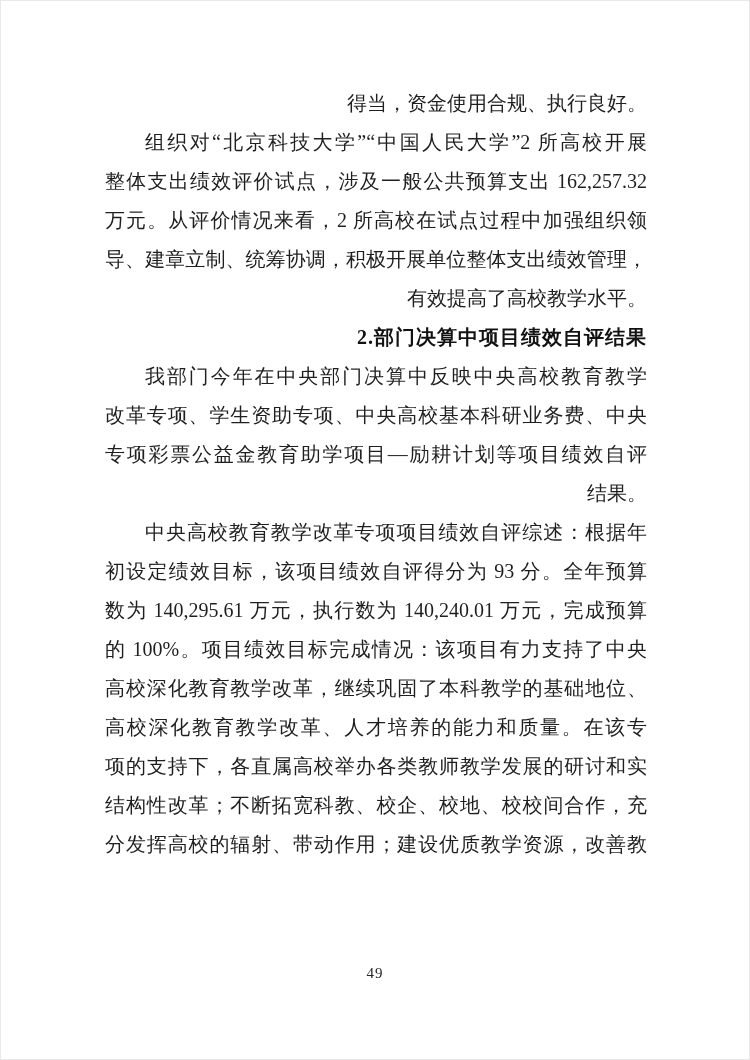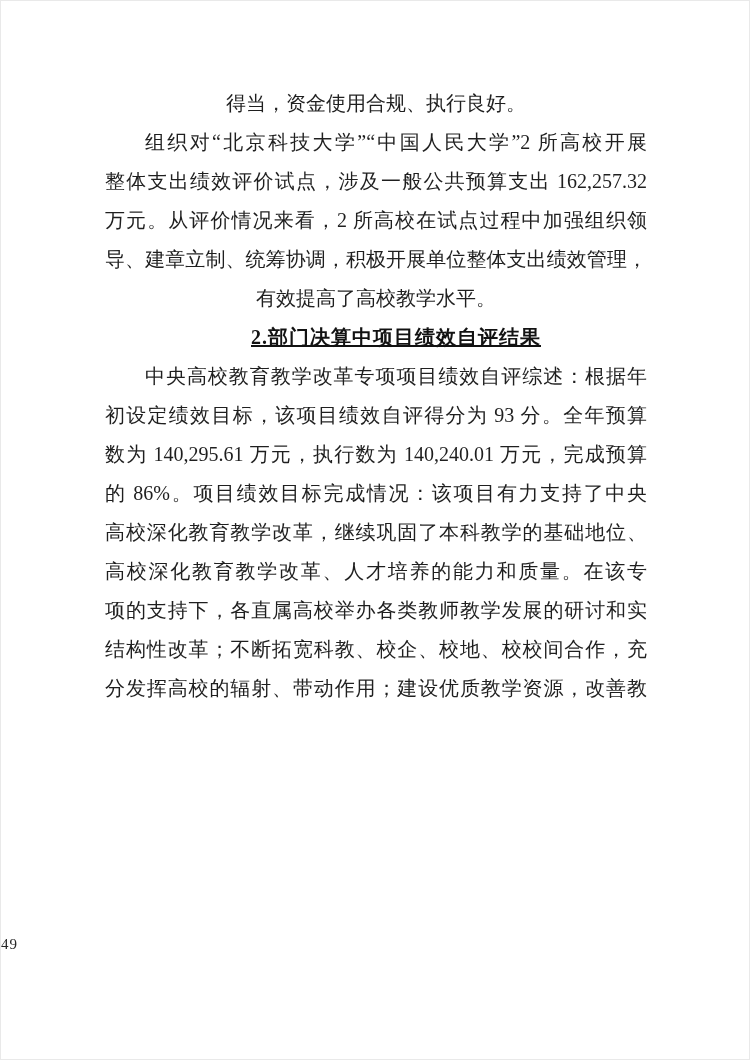--- a/index.html
+++ b/index.html
@@ -17,41 +17,40 @@
   .content {
     position: absolute;
     left: 104px;
     top: 83px;
     width: 542px;
   }
   .line {
     font-size: 20px;
     line-height: 39px;
     height: 39px;
-    text-align: center;
+    text-align: right;
     white-space: pre-wrap;
   }
   .line.just {
     text-align: justify;
     text-align-last: justify;
     text-justify: inter-character;
   }
   .line.indent { text-indent: 40px; }
   .block.heading .line {
     font-weight: 700;
     color: #121212;
     letter-spacing: 1px;
-    text-decoration: underline;
   }
   .footer {
     position: absolute;
     left: 0;
-    top: 934px;
+    top: 963px;
     width: 100%;
-    text-align: left;
+    text-align: center;
   }
   .pagenum {
     font-size: 15px;
     color: #262626;
     letter-spacing: 1px;
     font-family: "Liberation Serif", "DejaVu Serif", serif;
   }
 </style>
 </head>
 <body>
@@ -65,24 +64,30 @@
         <div class="line indent just">组织对“北京科技大学”“中国人民大学”2 所高校开展</div>
         <div class="line just">整体支出绩效评价试点，涉及一般公共预算支出 162,257.32</div>
         <div class="line just">万元。从评价情况来看，2 所高校在试点过程中加强组织领</div>
         <div class="line just">导、建章立制、统筹协调，积极开展单位整体支出绩效管理，</div>
         <div class="line">有效提高了高校教学水平。</div>
       </div>
       <div class="block heading">
         <div class="line indent">2.部门决算中项目绩效自评结果</div>
       </div>
       <div class="block body">
+        <div class="line indent just">我部门今年在中央部门决算中反映中央高校教育教学</div>
+        <div class="line just">改革专项、学生资助专项、中央高校基本科研业务费、中央</div>
+        <div class="line just">专项彩票公益金教育助学项目—励耕计划等项目绩效自评</div>
+        <div class="line">结果。</div>
+      </div>
+      <div class="block body">
         <div class="line indent just">中央高校教育教学改革专项项目绩效自评综述：根据年</div>
         <div class="line just">初设定绩效目标，该项目绩效自评得分为 93 分。全年预算</div>
         <div class="line just">数为 140,295.61 万元，执行数为 140,240.01 万元，完成预算</div>
-        <div class="line just">的 86%。项目绩效目标完成情况：该项目有力支持了中央</div>
+        <div class="line just">的 100%。项目绩效目标完成情况：该项目有力支持了中央</div>
         <div class="line just">高校深化教育教学改革，继续巩固了本科教学的基础地位、</div>
         <div class="line just">高校深化教育教学改革、人才培养的能力和质量。在该专</div>
         <div class="line just">项的支持下，各直属高校举办各类教师教学发展的研讨和实</div>
         <div class="line just">结构性改革；不断拓宽科教、校企、校地、校校间合作，充</div>
         <div class="line just">分发挥高校的辐射、带动作用；建设优质教学资源，改善教</div>
       </div>
     </div>
   <div class="footer">
     <span class="pagenum">49</span>
   </div>

